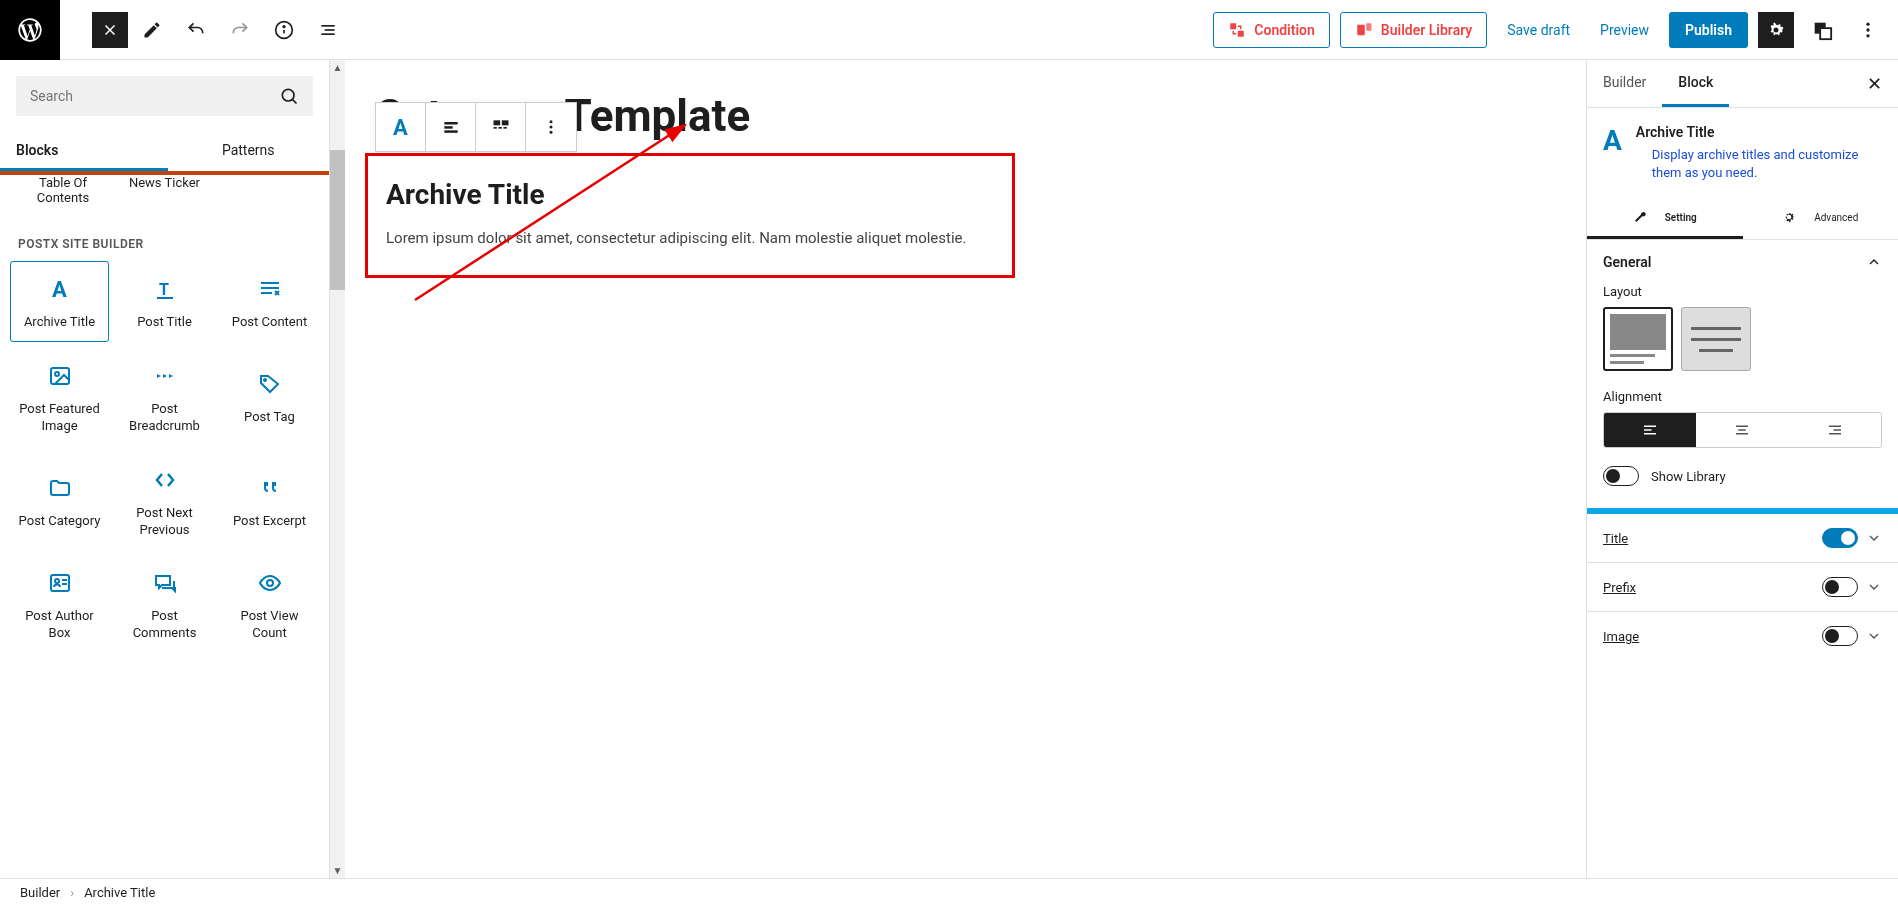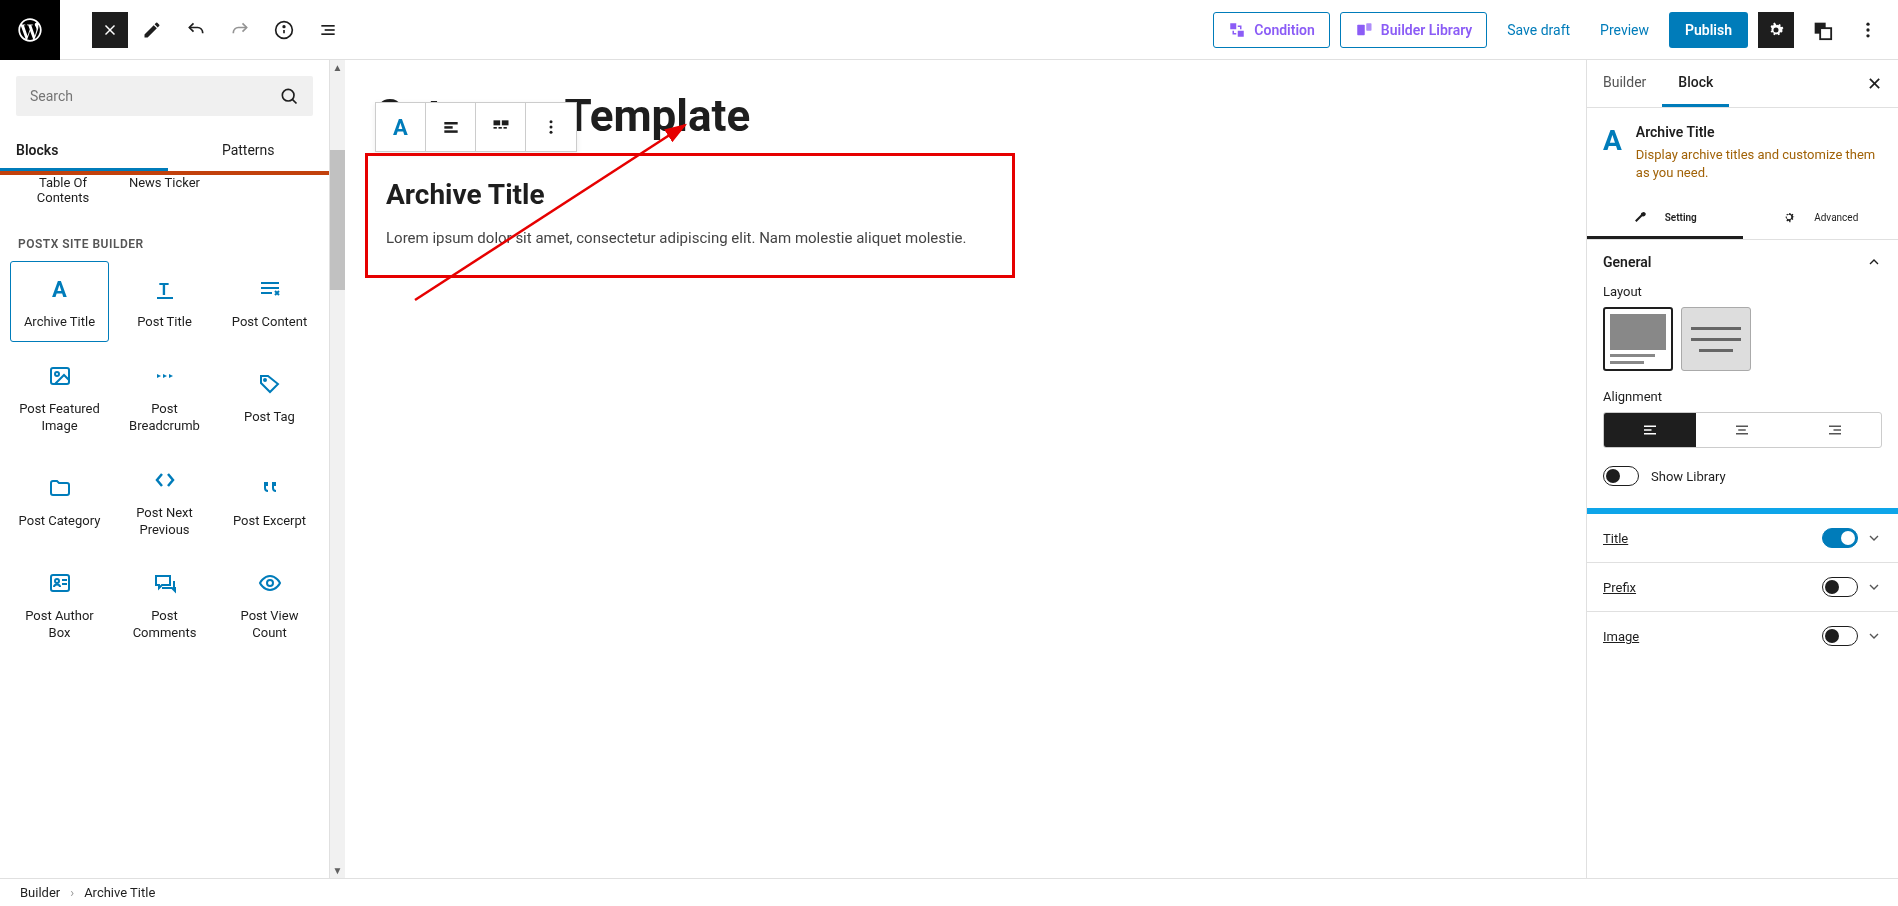--- a/index.html
+++ b/index.html
@@ -7,21 +7,21 @@
 
 
 .topbar { height: 60px; display: flex; align-items: center; justify-content: space-between; border-bottom: 1px solid #e0e0e0; }
 .topbar-left { display: flex; align-items: center; gap: 4px; }
 .wp-logo { width: 60px; height: 60px; background: #000; display: flex; align-items: center; justify-content: center; color: #fff; }
 .wp-logo svg { width: 28px; height: 28px; }
 .close-btn { width: 36px; height: 36px; background: #1e1e1e; color: #fff; display: flex; align-items: center; justify-content: center; margin-left: 28px; cursor: pointer; }
 .tool-btn { width: 40px; height: 40px; display: flex; align-items: center; justify-content: center; color: #1e1e1e; cursor: pointer; }
 .tool-btn.dim { color: #949494; }
 .topbar-right { display: flex; align-items: center; gap: 10px; padding-right: 12px; }
-.btn-outline { border: 1px solid #007cba; color: #8b5cf6; background: #fff; padding: 8px 14px; border-radius: 3px; display: flex; align-items: center; gap: 8px; font-weight: 600; cursor: pointer; font-size: 14px; }
+.btn-outline { border: 1px solid #007cba; color: #ef4444; background: #fff; padding: 8px 14px; border-radius: 3px; display: flex; align-items: center; gap: 8px; font-weight: 600; cursor: pointer; font-size: 14px; }
 .btn-outline svg { width: 18px; height: 18px; }
 .link-btn { color: #007cba; padding: 8px 10px; cursor: pointer; font-size: 14px; }
 .btn-primary { background: #007cba; color: #fff; border: none; padding: 10px 16px; border-radius: 3px; font-weight: 600; cursor: pointer; font-size: 14px; }
 .settings-btn { width: 36px; height: 36px; background: #1e1e1e; color: #fff; display: flex; align-items: center; justify-content: center; cursor: pointer; }
 .icon-btn { width: 36px; height: 36px; display: flex; align-items: center; justify-content: center; cursor: pointer; color: #1e1e1e; }
 
 
 .main { display: flex; height: calc(100vh - 88px); }
 
 
@@ -62,21 +62,21 @@
 
 
 .right-panel { width: 312px; border-left: 1px solid #e0e0e0; display: flex; flex-direction: column; overflow-y: auto; }
 .rp-tabs { display: flex; align-items: center; border-bottom: 1px solid #e0e0e0; }
 .rp-tab { padding: 14px 16px; font-size: 14px; color: #555; cursor: pointer; border-bottom: 3px solid transparent; }
 .rp-tab.active { color: #1e1e1e; border-bottom-color: #007cba; font-weight: 500; }
 .rp-close { margin-left: auto; padding: 0 16px; cursor: pointer; font-size: 18px; }
 .rp-header { display: flex; gap: 14px; padding: 16px; }
 .rp-header-icon { color: #007cba; font-size: 28px; font-weight: 700; }
 .rp-header-txt h3 { font-size: 14px; font-weight: 600; margin-bottom: 6px; }
-.rp-header-txt p { font-size: 13px; color: #a16207; line-height: 1.4; }
+.rp-header-txt p { font-size: 13px; color: #1d4ed8; line-height: 1.4; margin-left: 16px; }
 .rp-subtabs { display: flex; border-bottom: 1px solid #e0e0e0; }
 .rp-subtab { flex: 1; text-align: center; padding: 12px; font-size: 10px; cursor: pointer; border-bottom: 3px solid transparent; display: flex; align-items: center; justify-content: center; gap: 18px; }
 .rp-subtab.active { border-bottom-color: #1e1e1e; font-weight: 600; }
 .rp-section { border-bottom: 6px solid #0ea5e9; }
 .rp-section-hdr { display: flex; justify-content: space-between; align-items: center; padding: 14px 16px; cursor: pointer; font-weight: 600; font-size: 14px; }
 .rp-section-body { padding: 0 16px 18px; }
 .rp-label { font-size: 13px; color: #1e1e1e; margin-bottom: 8px; display: block; }
 .layout-opts { display: flex; gap: 8px; margin-bottom: 18px; }
 .layout-opt { width: 70px; height: 64px; border: 1px solid #aaa; border-radius: 3px; padding: 5px; cursor: pointer; display:flex; flex-direction:column; gap:4px; }
 .layout-opt.sel { border: 2px solid #1e1e1e; }

